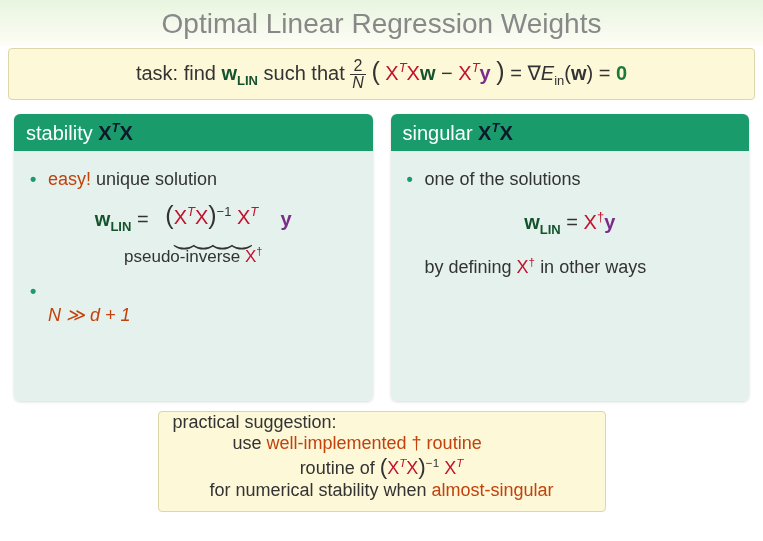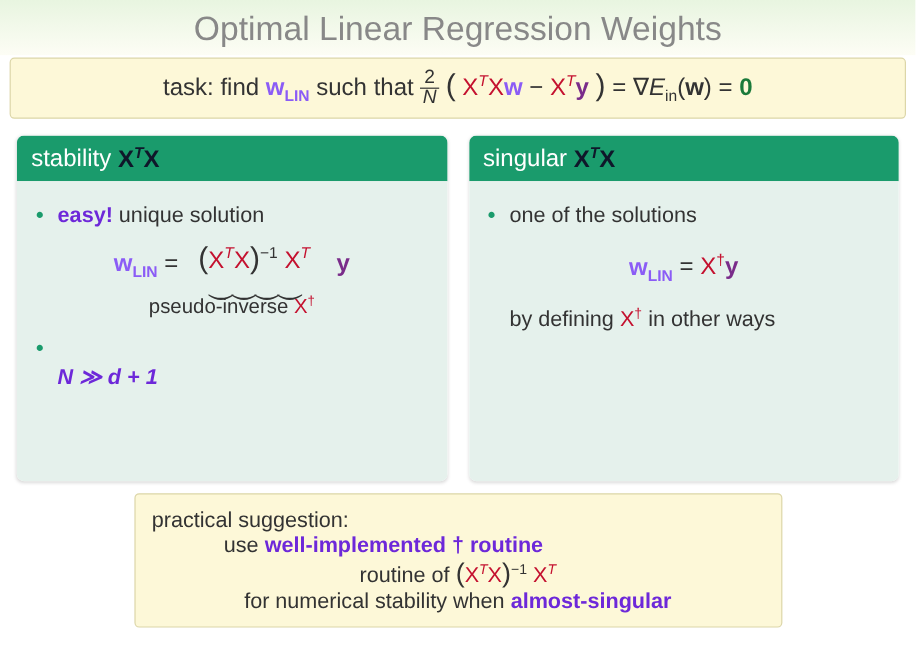--- a/index.html
+++ b/index.html
@@ -80,32 +80,32 @@
     line-height: 0.4;
     color: #333;
     letter-spacing: -2px;
     margin-top: 2px;
   }
   .suggestion {
     background: #fdf8d8;
     border: 1px solid #dcd6a8;
     border-radius: 4px;
     margin: 4px auto 14px auto;
-    width: 540px;
-    padding: 11px 14px 10px 14px;
+    width: 448px;
+    padding: 0 14px 10px 14px;
     font-size: 18px;
   }
   .sugg-line { text-align: left; }
   .sugg-line.center { text-align: center; }
 
   
-  .blue { color: #8b5cf6; font-weight: bold; }
+  .blue { color: #14532d; font-weight: bold; }
   .red  { color: #c4112f; }
   .redb { color: #0f172a; font-weight: bold; }
-  .orange { color: #6d28d9; font-weight: bold; }
+  .orange { color: #c2410c; font-weight: normal; }
   .purple { color: #7a2c8a; font-weight: bold; }
   .green0 { color: #1a7a3a; font-weight: bold; }
   .bold { font-weight: bold; }
   .ital { font-style: italic; }
   .sub  { font-size: 0.65em; vertical-align: sub; }
   .sup  { font-size: 0.65em; vertical-align: super; }
   .big  { font-size: 1.25em; }
   .frac { display: inline-block; vertical-align: middle; text-align: center; font-size: 0.8em; line-height: 1; }
   .frac-t { display: block; border-bottom: 1px solid #333; padding: 0 2px; }
   .frac-b { display: block; padding: 0 2px; }

